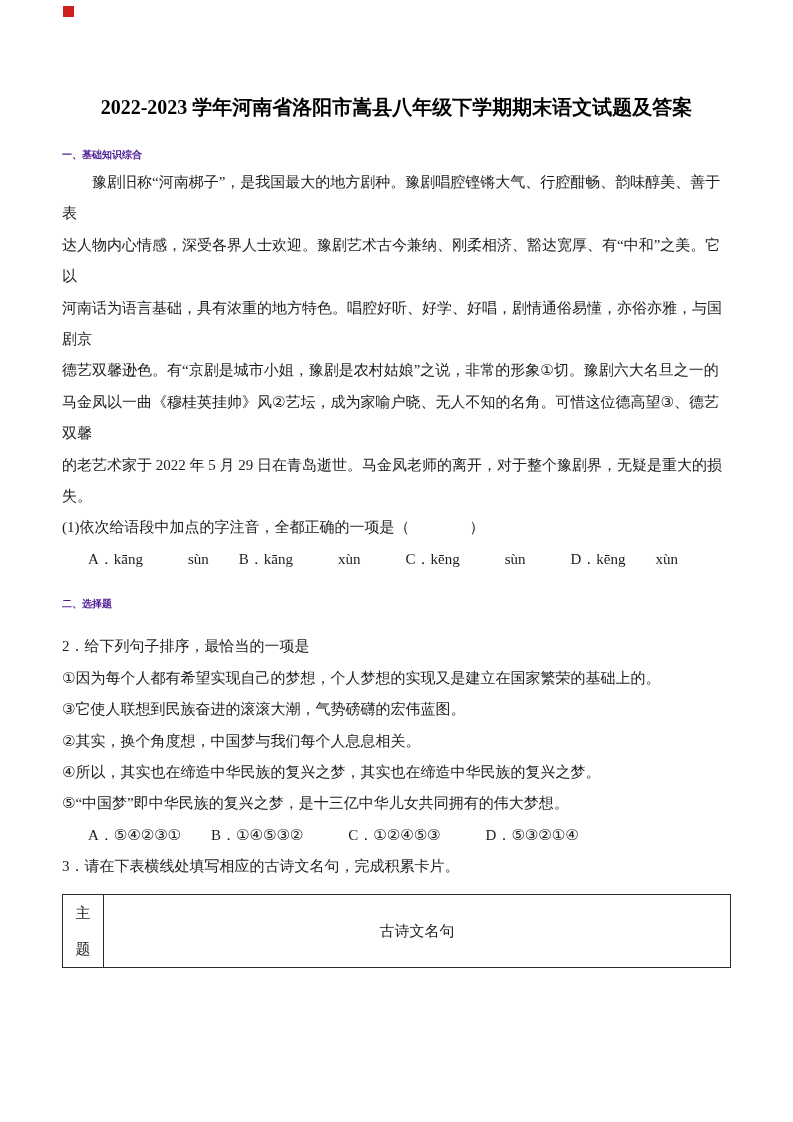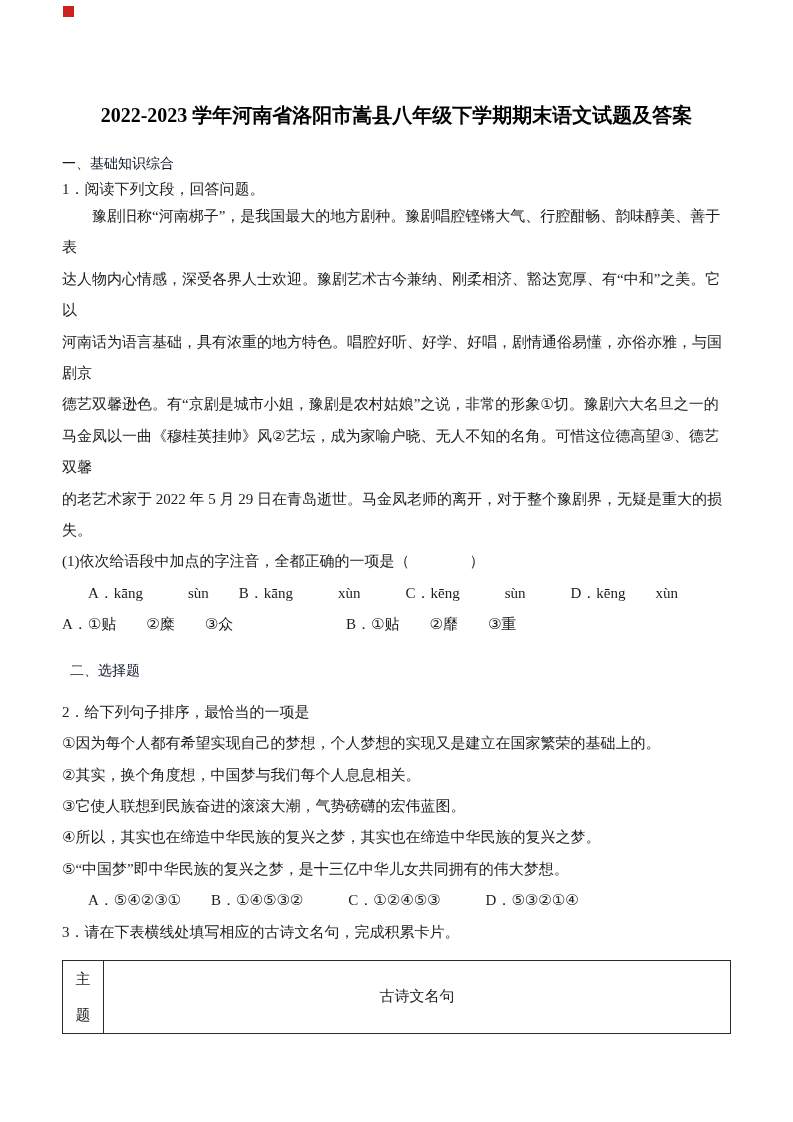--- a/index.html
+++ b/index.html
@@ -7,31 +7,31 @@
     position:relative;
     width:793px;height:1122px;
     background:#ffffff;
     overflow:hidden;
     font-family:"Liberation Serif","DejaVu Serif","DejaVu Sans",serif;
     color:#1c1c1c;
   }
   .doc{padding:0 62px;}
   .red-marker{position:absolute;left:63px;top:6px;width:11px;height:11px;background:#cf1f1f;}
   .title{
-    margin:12px;padding-top:88px;
+    margin:4px;padding-top:88px;
     text-align:center;
     font-size:20px;line-height:30px;
     font-weight:bold;color:#000000;
   }
   .sec-heading{
-    font-size:14px;font-weight:normal;line-height:22px;color:#0f172a;
+    font-size:10px;font-weight:bold;line-height:22px;color:#4c1d95;
     font-family:"Liberation Sans","DejaVu Sans",sans-serif;
   }
   .h1{margin-top:22px;}
-  .h2{margin-top:18px;margin-left:8px;}
+  .h2{margin-top:18px;}
   .h3{margin-top:13px;}
   .stem{font-size:15px;line-height:22px;margin-top:4px;}
   .block{font-size:15px;line-height:31.4px;margin-top:1px;}
   .block2{margin-top:16px;}
   .indent{text-indent:2em;}
   .opt-indent{padding-left:26px;}
   .two-col .left{display:inline-block;width:284px;}
   .em-dot{position:relative;}
   .em-dot::after{
     content:"\2022";
@@ -53,41 +53,39 @@
 </head>
 <body>
 
 <div class="page">
   <div class="red-marker"></div>
   <div class="doc">
 
     <div class="title">2022-2023 学年河南省洛阳市嵩县八年级下学期期末语文试题及答案</div>
 
     <div class="sec-heading h1">一、基础知识综合</div>
-    <div class="stem">1．阅读下列文段，回答问题。</div>
 
     <div class="block">
       <div class="indent"><span>豫剧旧称“河南梆子”，是我国最大的地方剧种。豫剧唱腔</span><span class="em-dot">铿</span><span>锵大气、行腔酣畅、韵味醇美、善于表</span></div>
       <div><span>达人物内心情感，深受各界人士欢迎。豫剧艺术古今兼纳、刚柔相济、豁达宽厚、有“中和”之美。它以</span><span class="em-dot"></span><span></span></div>
       <div><span>河南话为语言基础，具有浓重的地方特色。唱腔好听、好学、好唱，剧情通俗易懂，亦俗亦雅，与国剧京</span><span class="em-dot"></span><span></span></div>
       <div><span>德艺双馨</span><span class="em-dot">逊</span><span>色。有“京剧是城市小姐，豫剧是农村姑娘”之说，非常的形象①切。豫剧六大名旦之一的</span></div>
       <div><span>马金凤以一曲《穆桂英挂帅》风②艺坛，成为家喻户晓、无人不知的名角。可惜这位德高望③、德艺双馨</span><span class="em-dot"></span><span></span></div>
       <div><span>的老艺术家于 2022 年 5 月 29 日在青岛逝世。马金凤老师的离开，对于整个豫剧界，无疑是重大的损失。</span><span class="em-dot"></span><span></span></div>
 
       <div>(1)依次给语段中加点的字注音，全都正确的一项是（　　　　）</div>
       <div class="opt-indent">A．kāng　　　sùn　　B．kāng　　　xùn　　　C．kēng　　　sùn　　　D．kēng　　xùn</div>
-      <div class="two-col"><span class="left">A．①贴　　②糜　　③众</span><span>B．①贴　　②靡　　③重</span></div>
     </div>
 
     <div class="sec-heading h2">二、选择题</div>
     <div class="block block2">
       <div>2．给下列句子排序，最恰当的一项是</div>
       <div>①因为每个人都有希望实现自己的梦想，个人梦想的实现又是建立在国家繁荣的基础上的。</div>
+      <div>③它使人联想到民族奋进的滚滚大潮，气势磅礴的宏伟蓝图。</div>
       <div>②其实，换个角度想，中国梦与我们每个人息息相关。</div>
-      <div>③它使人联想到民族奋进的滚滚大潮，气势磅礴的宏伟蓝图。</div>
       <div>④所以，其实也在缔造中华民族的复兴之梦，其实也在缔造中华民族的复兴之梦。</div>
       <div>⑤“中国梦”即中华民族的复兴之梦，是十三亿中华儿女共同拥有的伟大梦想。</div>
       <div class="opt-indent">A．⑤④②③①　　B．①④⑤③②　　　C．①②④⑤③　　　D．⑤③②①④</div>
     </div>
 
     <div class="stem">3．请在下表横线处填写相应的古诗文名句，完成积累卡片。</div>
 
     <table class="accum">
       <tbody>
           <tr>

